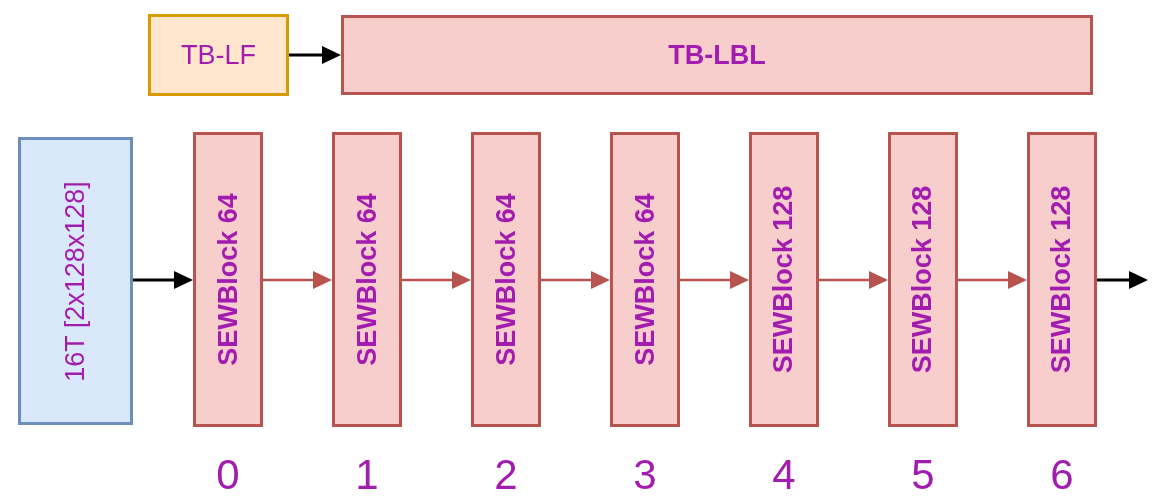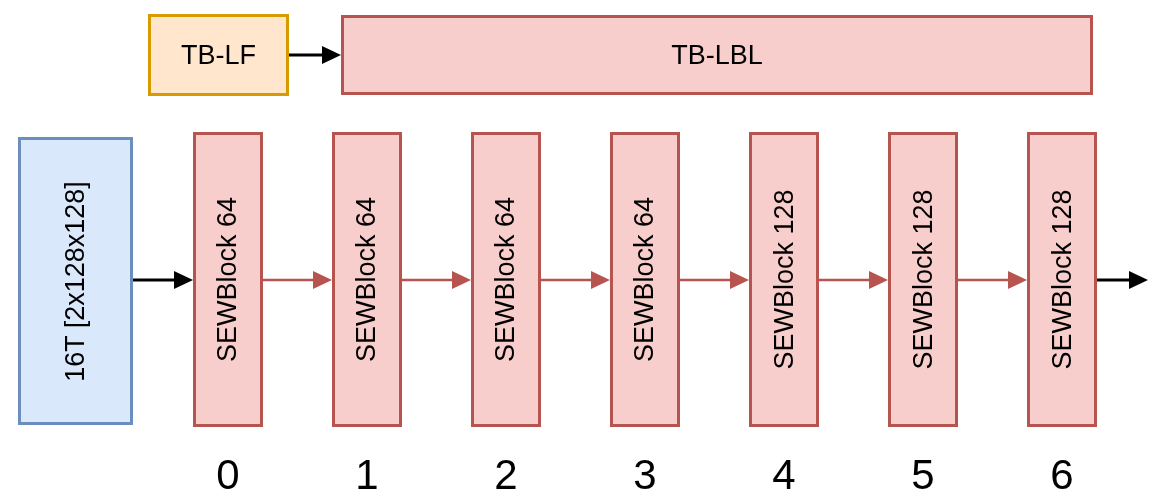--- a/index.html
+++ b/index.html
@@ -1,34 +1,34 @@
 <!DOCTYPE html>
 <html style="--orange-fill: #FFE6CC; --orange-stroke: #D79B00; --red-fill: #F8CECC; --red-stroke: #B85450; --blue-fill: #DAE8FC; --blue-stroke: #6C8EBF; --arrow-black: #000000; --arrow-red: #B85450;"><head>
 <meta charset="utf-8">
 <style>
   html,body{margin:0;padding:0;background:#ffffff;}
   #canvas{
     position:relative;
     width:1162px;height:503px;
     background:#ffffff;
     font-family:"Liberation Sans",sans-serif;
-    color:#000000;
+    color:#a21caf;
     overflow:hidden;
   }
   #arrows{position:absolute;left:0;top:0;width:1162px;height:503px;}
   .shaft-black{stroke:var(--arrow-black);stroke-width:2.8;fill:none;}
   .head-black{fill:var(--arrow-black);stroke:none;}
   .shaft-red{stroke:var(--arrow-red);stroke-width:2.6;fill:none;}
   .head-red{fill:var(--arrow-red);stroke:none;}
   .box{
     position:absolute;box-sizing:border-box;
     display:flex;align-items:center;justify-content:center;
   }
   .box.orange{background:var(--orange-fill);border:3px solid var(--orange-stroke);}
-  .box.red{background:var(--red-fill);border:3px solid var(--red-stroke);}
+  .box.red{background:var(--red-fill);border:3px solid var(--red-stroke);font-weight:bold;}
   .box.blue{background:var(--blue-fill);border:3px solid var(--blue-stroke);}
   .hlabel{font-size:27px;line-height:1;white-space:nowrap;}
   .vlabel{
     font-size:27px;line-height:1;white-space:nowrap;
     transform:rotate(-90deg);
   }
   .sew{top:132px;width:70px;height:295px;}
   .num{
     position:absolute;top:450px;width:70px;height:50px;
     text-align:center;font-size:42px;line-height:50px;

